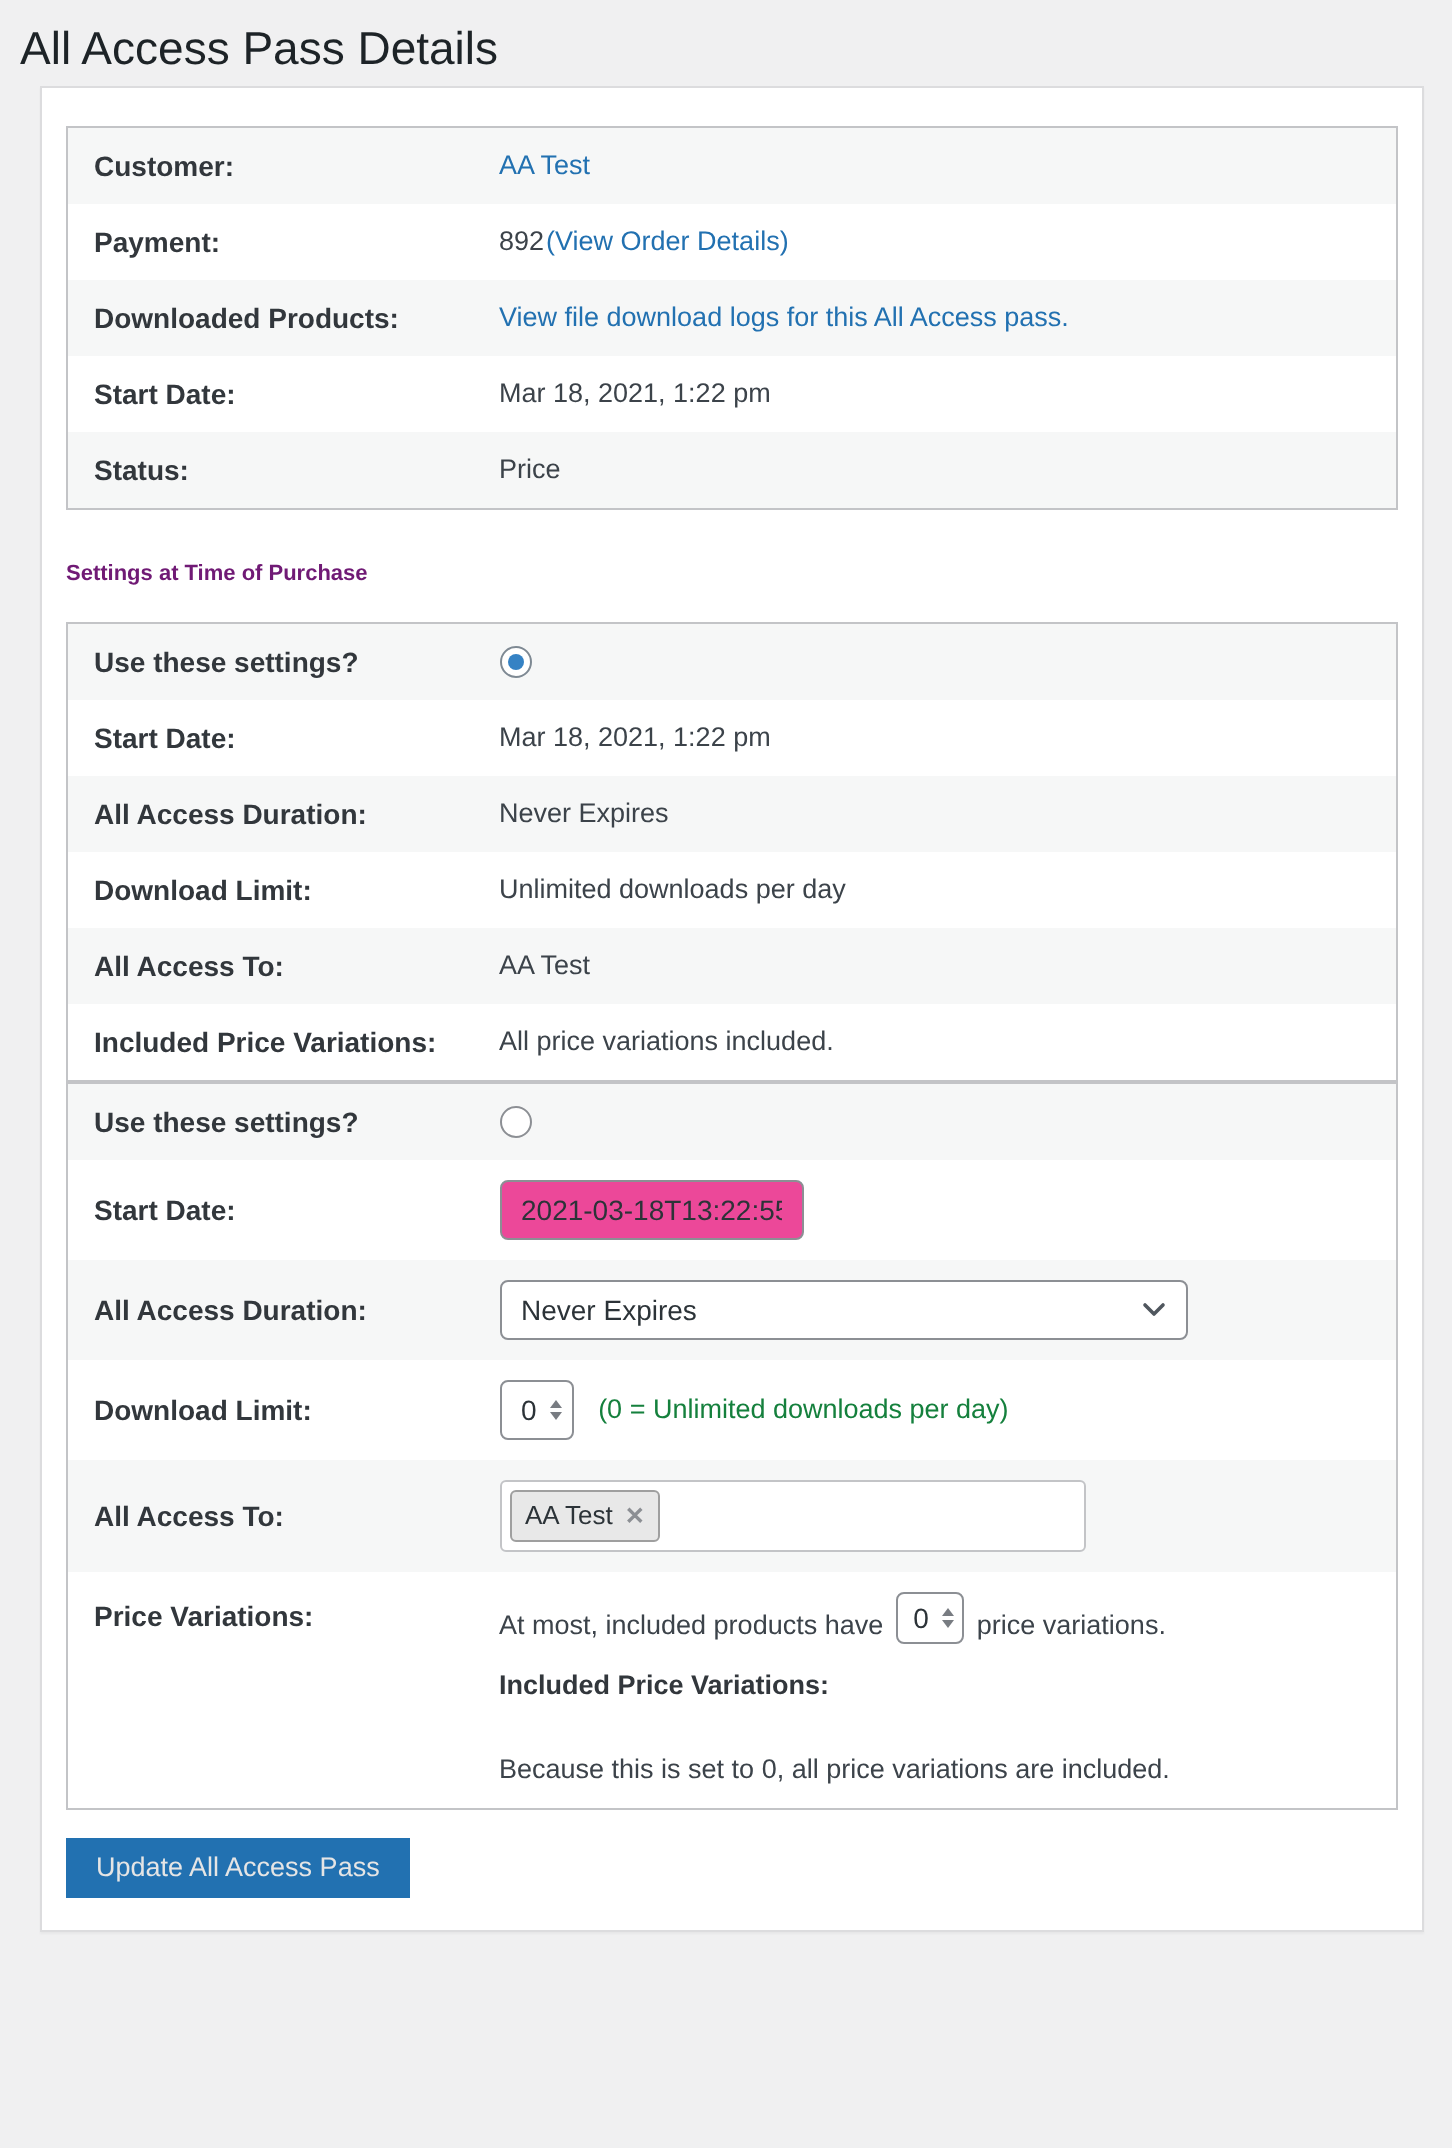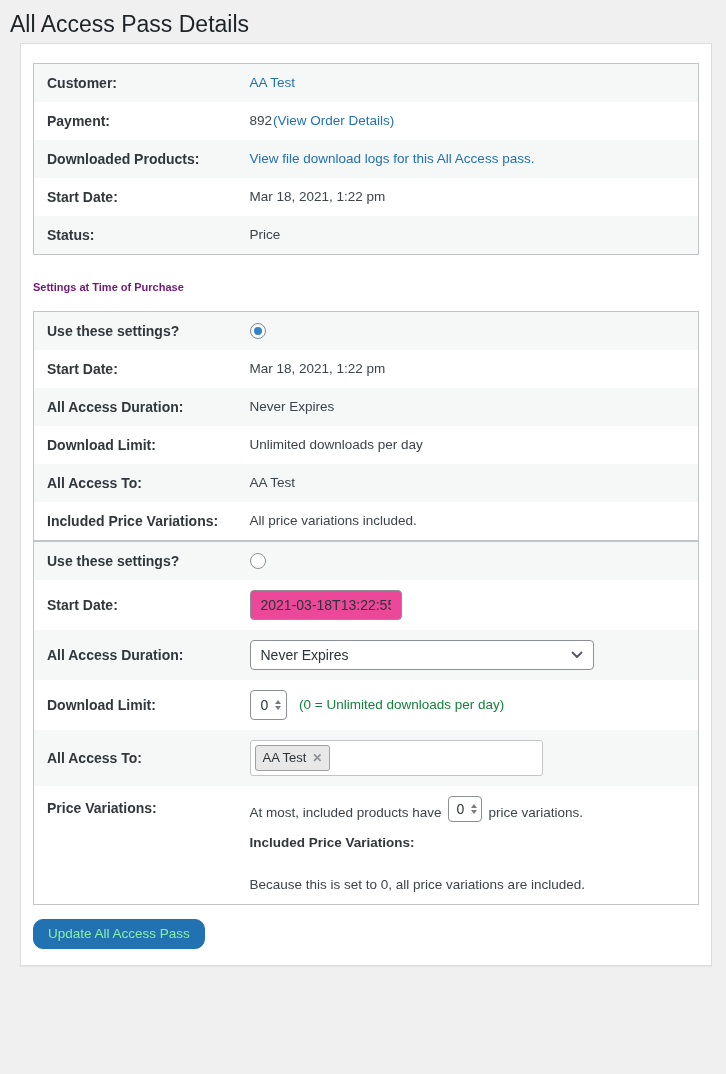--- a/index.html
+++ b/index.html
@@ -95,22 +95,22 @@
   }
   .tag-remove { color:#8c8f94; font-size:12px; font-weight:700; cursor:pointer; line-height:1; }
   .variations-cell { line-height:1.2; }
   .variations-line { display:flex; align-items:flex-end; flex-wrap:wrap; gap:6px; font-size:13.5px; }
   .variations-sub { font-weight:700; color:#32373c; margin-top:12px; font-size:13.5px; }
   .variations-note { margin-top:24px; font-size:13.5px; }
   tr.row-tall th { vertical-align:top; padding-top:14px; }
   .primary-button {
     margin-top:14px;
     display:inline-block;
-    background:#2271b1; border:1px solid #2271b1; color:#86efac;
-    border-radius:10px; padding:6px 14px;
+    background:#2271b1; border:1px solid #2271b1; color:#e5e5e5;
+    border-radius:0; padding:6px 14px;
     font-size:13.5px; font-family:"Liberation Sans", sans-serif;
     cursor:pointer; line-height:16px;
   }
   .chevron-icon { flex:0 0 auto; margin-left:8px; }
 </style>
 </head>
 <body>
 
 <h1 class="page-title">All Access Pass Details</h1>
 

